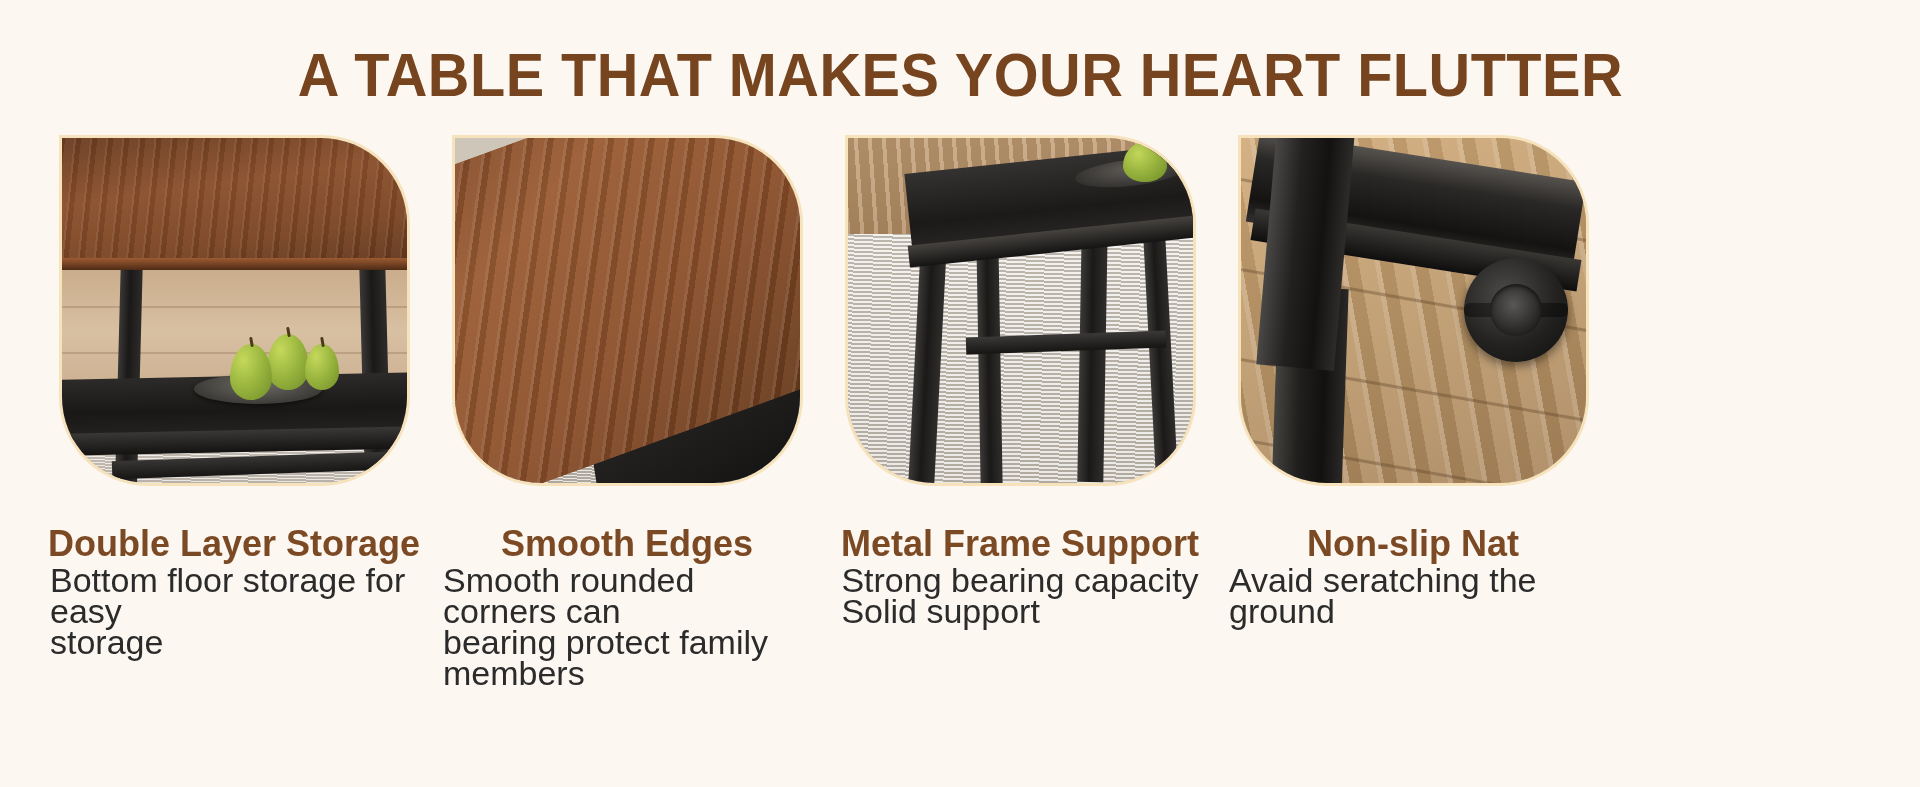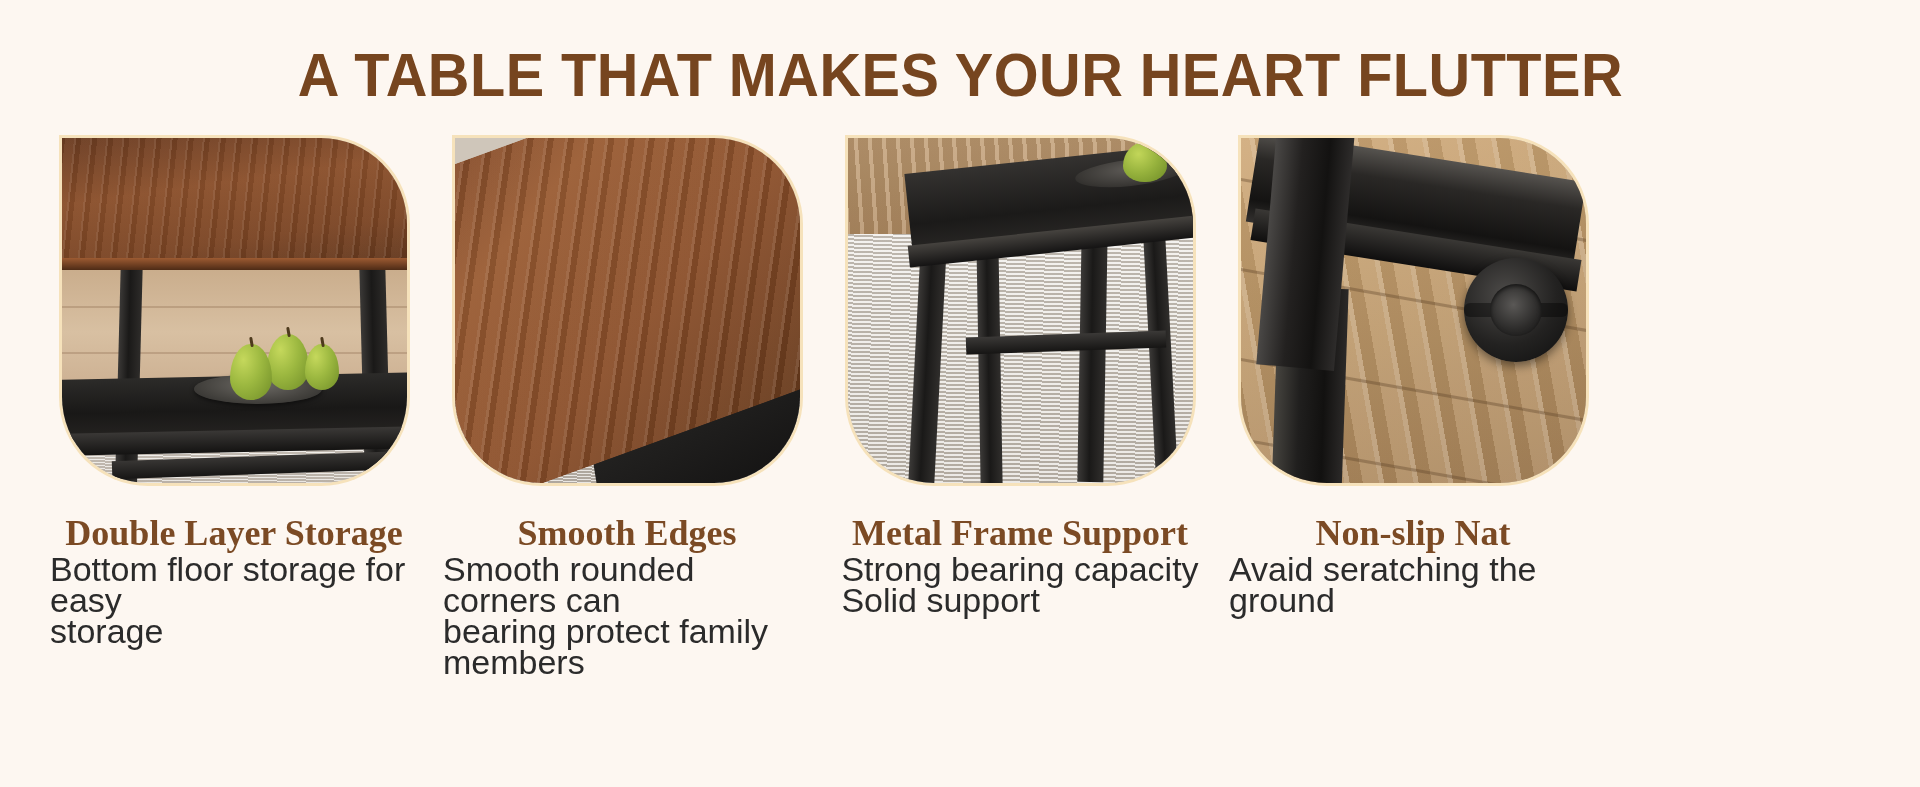--- a/index.html
+++ b/index.html
@@ -351,28 +351,27 @@
     position: absolute;
     left: 50%; top: 50%;
     width: 104px; height: 14px;
     margin-left: -52px; margin-top: -7px;
     background: rgba(0,0,0,0.38);
     border-radius: 6px;
   }
 
   
   .cap-heading {
-    margin-top: 29px;
+    margin-top: 40px;
     font-size: 36px;
     line-height: 42px;
     font-weight: bold;
     color: #7b4a24;
     text-align: center;
     white-space: nowrap;
-    font-family: Liberation Serif, serif;
   }
   .cap-body {
     font-size: 34px;
     line-height: 31px;
     color: #2b2b2b;
     text-align: left;
     max-width: 368px;
   }
   .cap-body .ln { display: block; }
 </style>

